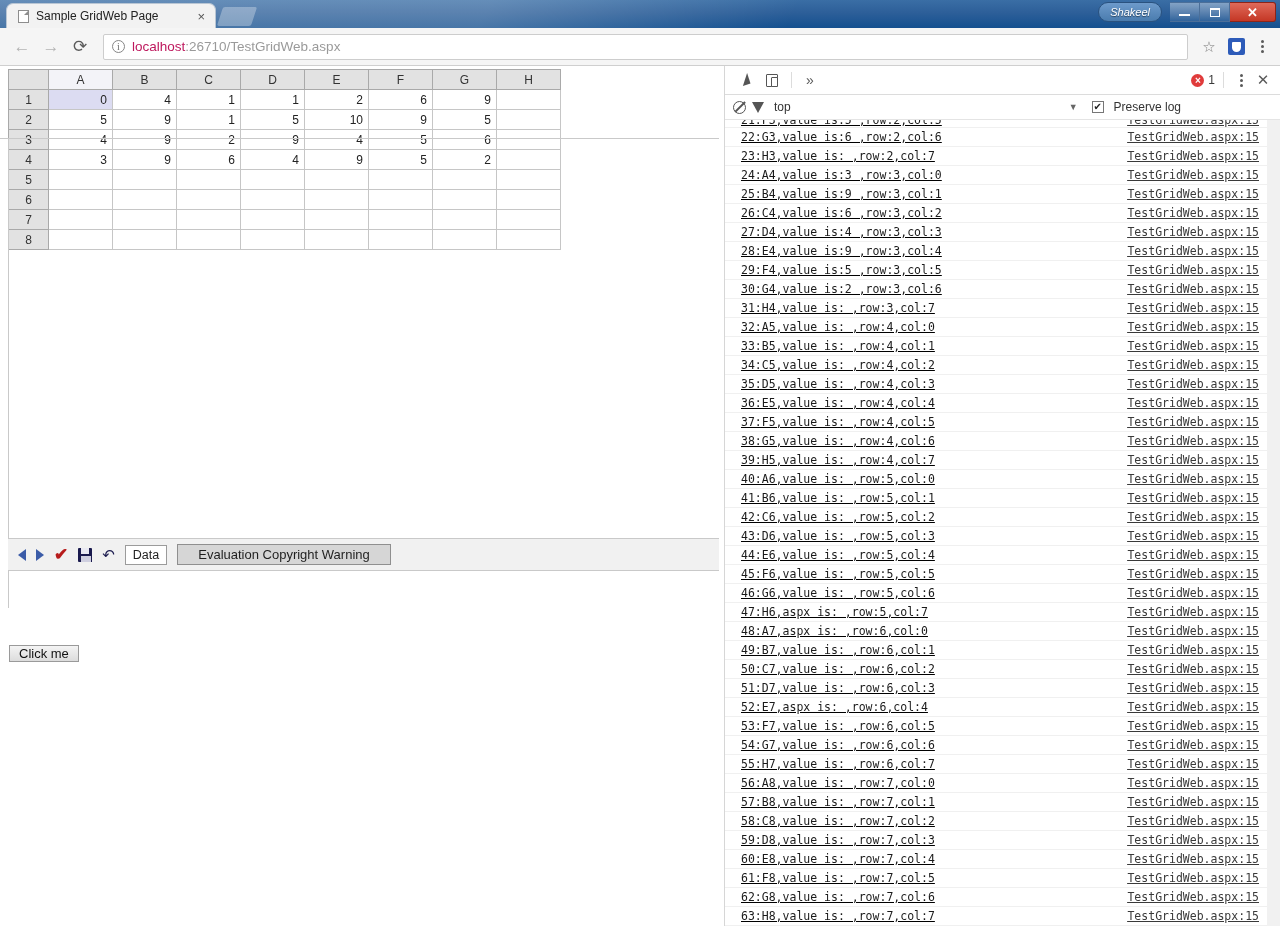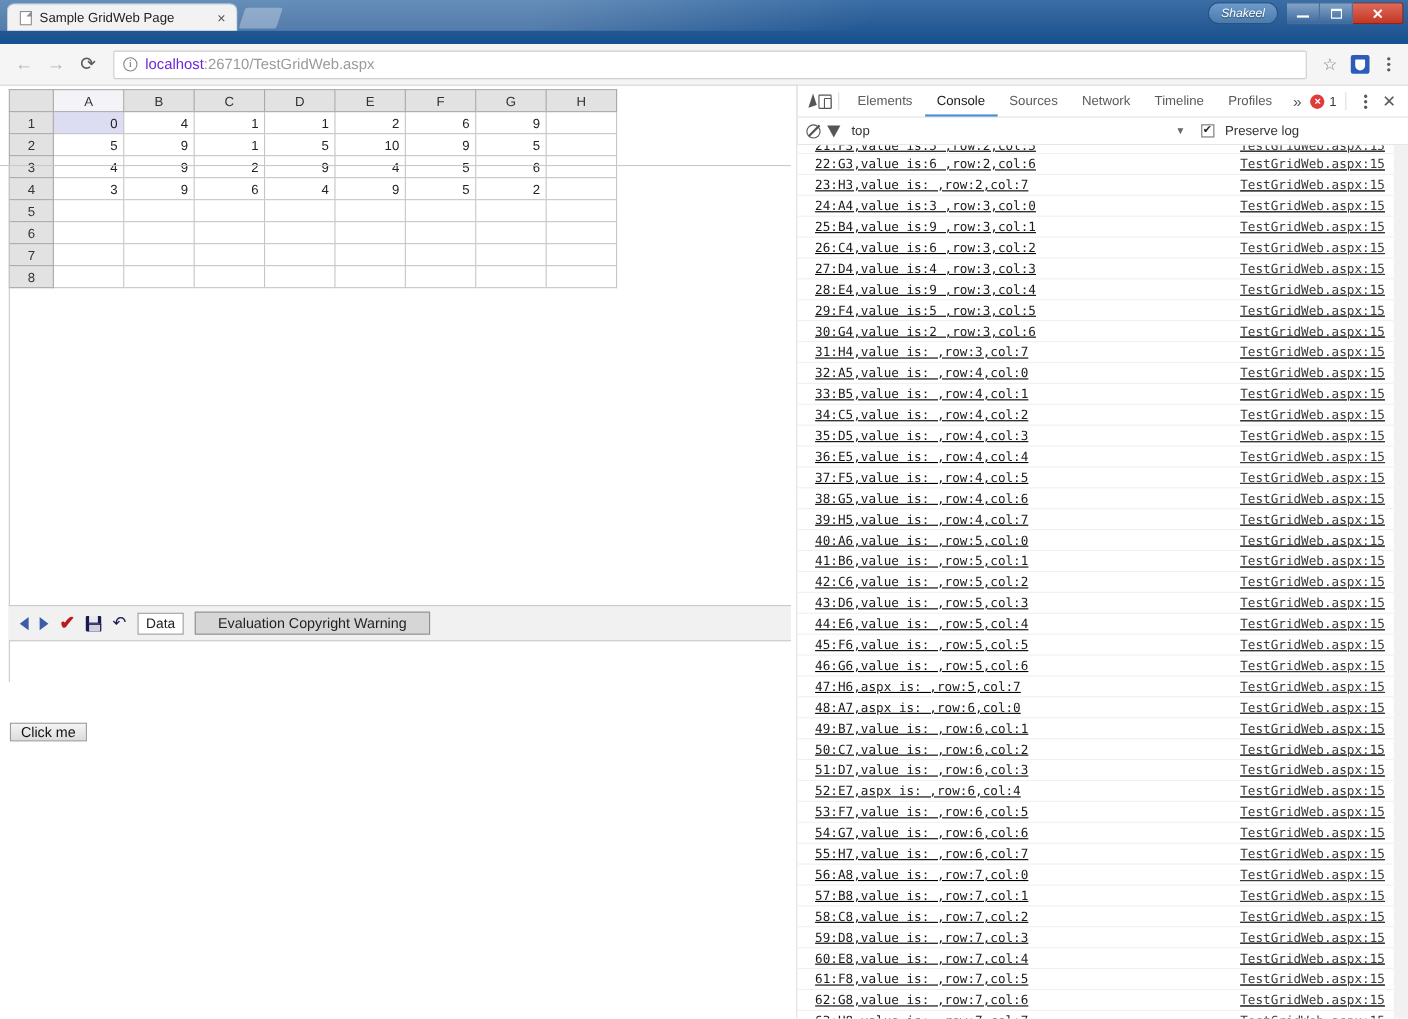--- a/index.html
+++ b/index.html
@@ -4,21 +4,21 @@
 <style>
   * { box-sizing: border-box; margin: 0; padding: 0; }
   html, body {
     width: 1280px; height: 926px;
     font-family: "Liberation Sans", sans-serif;
     background: #fff; overflow: hidden;
   }
 
   
   .titlebar {
-    position: relative; height: 40px;
+    position: relative; height: 28px;
     background: linear-gradient(180deg,#3a6ea5 0%,#2d5f99 45%,#14508f 100%);
     overflow: hidden;
   }
   .titlebar .glare {
     position: absolute; left: 0; top: 0; width: 100%; height: 28px;
     background: linear-gradient(115deg, rgba(255,255,255,.22) 0 38%, rgba(255,255,255,0) 62%);
     pointer-events: none;
   }
   .tabstrip { position: absolute; left: 6px; top: 3px; display: flex; align-items: flex-end; }
   .tab {
@@ -82,21 +82,21 @@
     flex: 1; height: 26px; margin: 0 7px;
     background: #fff; border: 1px solid #cdcdcd; border-radius: 2px;
     display: flex; align-items: center; padding: 0 8px; gap: 7px;
   }
   .info-ico {
     width: 13px; height: 13px; border: 1px solid #868686; border-radius: 50%;
     color: #6b6b6b; font-size: 10px; line-height: 11px; text-align: center;
     font-family: "Liberation Serif", serif; flex: none;
   }
   .url { font-size: 13.5px; color: #9a9a9a; white-space: nowrap; }
-  .url b { color: #6d28d9; font-weight: normal; }
+  .url b { color: #be185d; font-weight: normal; }
   .star-ico { font-size: 15px; color: #7d7d7d; width: 22px; text-align: center; }
   .ext-ico {
     width: 17px; height: 17px; background: #2d5bb9; border-radius: 2px;
     display: flex; align-items: center; justify-content: center; margin: 0 5px;
   }
   .ext-ico span {
     display: block; width: 9px; height: 10px; background: #fff;
     border-radius: 1px 1px 5px 5px;
   }
   .kebab { width: 18px; text-align: center; color: #5a5a5a; font-size: 15px; letter-spacing: 0; line-height: 5px; }
@@ -429,28 +429,20 @@
   <div class="devside">
 
     <div class="dt-toolbar">
       <div class="dt-ico">
           <span class="cursor-ico"></span>
         </div>
       <div class="dt-ico">
           <span class="device-ico"></span>
         </div>
       <div class="dt-sep"></div>
-      <div class="dt-tabs">
-          <div class="dt-tab">Elements</div>
-          <div class="dt-tab active">Console</div>
-          <div class="dt-tab">Sources</div>
-          <div class="dt-tab">Network</div>
-          <div class="dt-tab">Timeline</div>
-          <div class="dt-tab">Profiles</div>
-        </div>
       <div class="dt-more">»</div>
       <div class="dt-right">
         <div class="errbadge">
           <span class="errdot">×</span>
           <span>1</span>
         </div>
         <div class="dt-vsep"></div>
         <div class="kebab">
             <i></i>
             <i></i>

